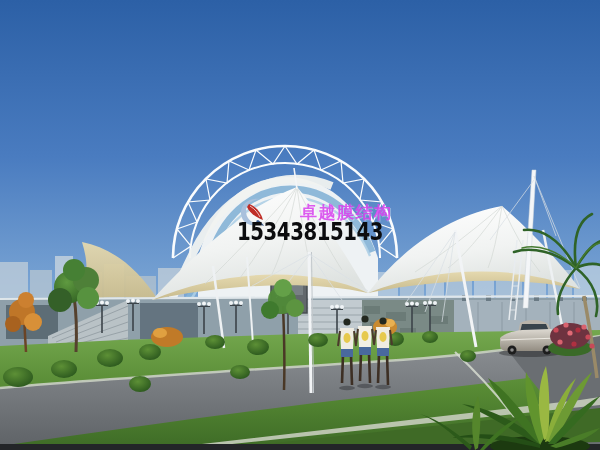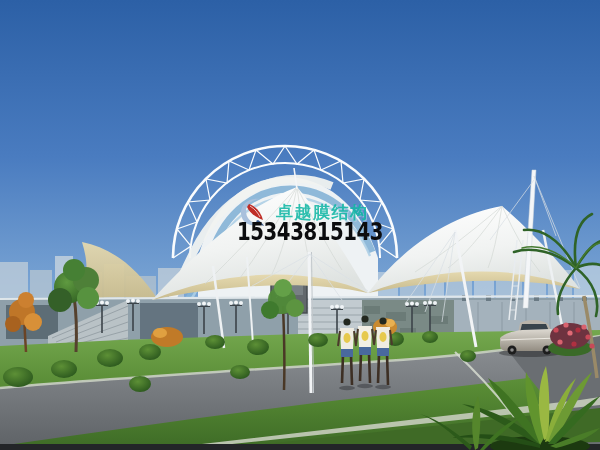--- a/index.html
+++ b/index.html
@@ -4,24 +4,24 @@
 <style>
   html,body{margin:0;padding:0;background:#202228;}
   .stage{
     position:relative;width:600px;height:450px;overflow:hidden;
     font-family:"Liberation Sans",sans-serif;
   }
   .stage svg{display:block;}
   .watermark{position:absolute;left:0;top:0;width:100%;height:100%;pointer-events:none;}
   .wm-logo{position:absolute;left:236px;top:196px;width:32px;height:31px;}
   .wm-brand{
-    position:absolute;left:276px;top:201px;
+    position:absolute;left:300px;top:201px;
     font-family:"Liberation Serif","DejaVu Serif",serif;
     font-size:17px;font-weight:700;letter-spacing:1.5px;
-    color:#14b8a6;opacity:.88;
+    color:#d946ef;opacity:.88;
     text-shadow:1px 1px 0 rgba(255,255,255,.35);
     white-space:nowrap;
   }
   .wm-phone{
     position:absolute;left:237px;top:218px;
     font-family:"DejaVu Sans","Liberation Sans",sans-serif;
     font-size:24px;font-weight:700;letter-spacing:-0.5px;
     color:#0c0c0e;
     transform:scaleX(.82);transform-origin:left top;
     white-space:nowrap;

